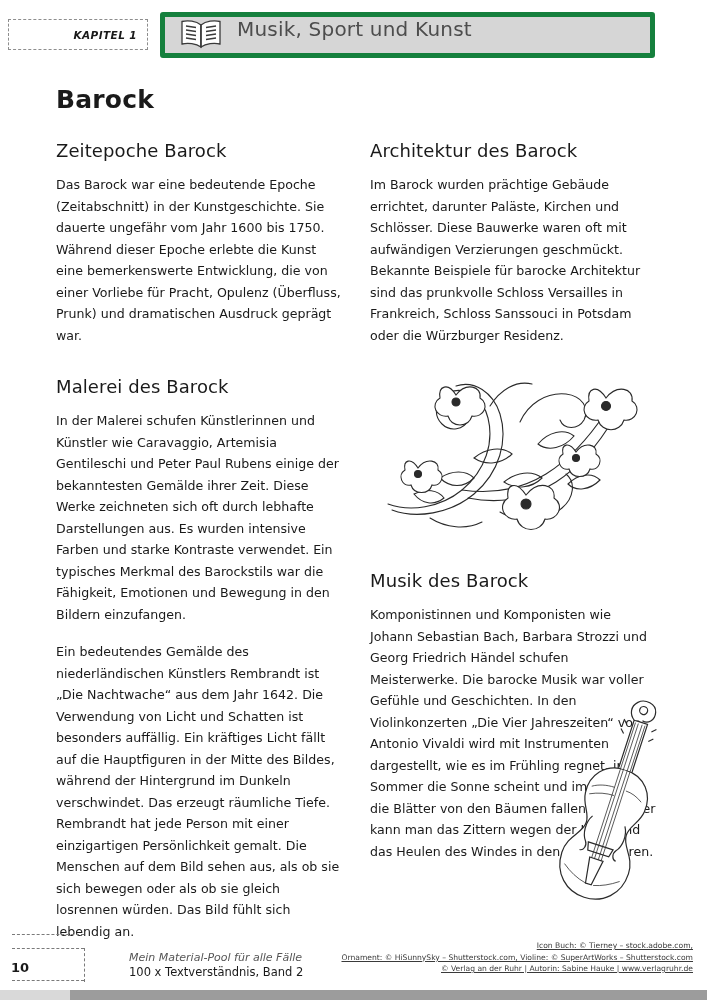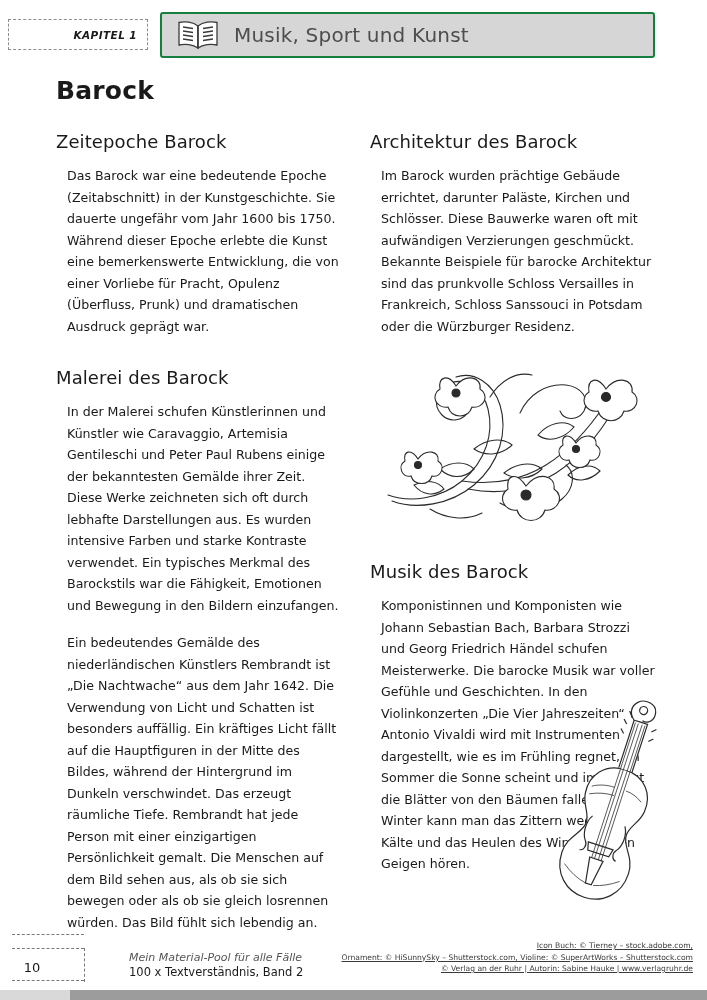--- a/index.html
+++ b/index.html
@@ -51,25 +51,24 @@
     color: #1a1a1a;
     padding-left: 20px;
   }
   .title-box {
     position: absolute;
     left: 160px;
     top: 0;
     width: 495px;
     height: 46px;
     background: #d6d6d6;
-    border: 2px solid #15803d;
+    border: 5px solid #15803d;
     border-radius: 3px;
     box-sizing: border-box;
     display: flex;
-    align-items: center;
   }
   .book-icon {
     margin-left: 14px;
     margin-right: 14px;
     width: 44px;
     height: 34px;
     flex: none;
   }
   .title-text {
     font-size: 20px;
@@ -81,40 +80,40 @@
   
   .content {
     position: absolute;
     top: 72px;
     left: 56px;
     width: 600px;
   }
   h1.page-title {
     font-size: 25px;
     font-weight: bold;
-    margin: 4px 0 26px 0;
+    margin: 13px 0 26px 0;
     letter-spacing: 0.2px;
   }
   .columns {
     display: flex;
     gap: 28px;
   }
   .col {
     width: 286px;
   }
   h2.section-title {
     font-size: 18px;
     font-weight: normal;
     margin: 0 0 13px 0;
     letter-spacing: 0.1px;
   }
   p.body-text {
     font-size: 12.6px;
     line-height: 21.5px;
-    margin: 0 0 16px 11px;
+    margin: 0 0 16px 0;
     text-align: left;
     hyphens: none;
   }
   .spacer-lg { height: 14px; }
 
   
   .ornament {
     width: 286px;
     height: 190px;
     margin: 6px 0 18px 0;
@@ -145,29 +144,29 @@
   }
   .footer-rule2 {
     position: absolute;
     left: 12px;
     top: 20px;
     width: 72px;
     border-top: 1px dashed #7a7a7a;
   }
   .page-num-box {
     position: absolute;
-    left: 12px;
+    left: 0;
     top: 26px;
     width: 40px;
     height: 26px;
     display: flex;
     align-items: center;
     justify-content: center;
     font-size: 13px;
-    font-weight: normal;
+    font-weight: bold;
   }
   .page-num-rule {
     position: absolute;
     left: 12px;
     top: 52px;
     width: 72px;
     border-top: 1px dashed #7a7a7a;
   }
   .page-num-vrule {
     position: absolute;

